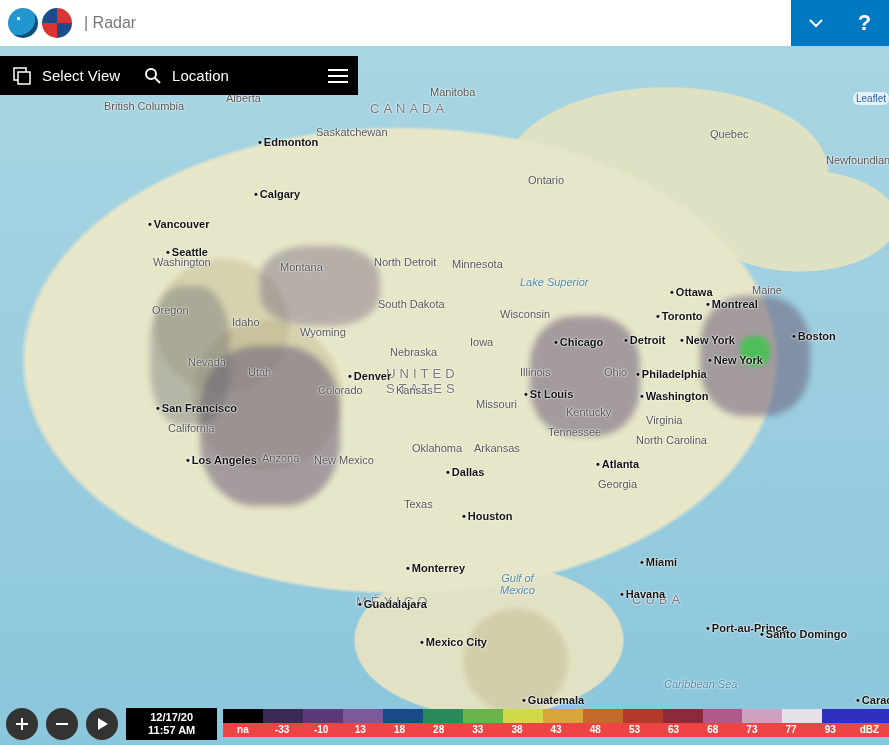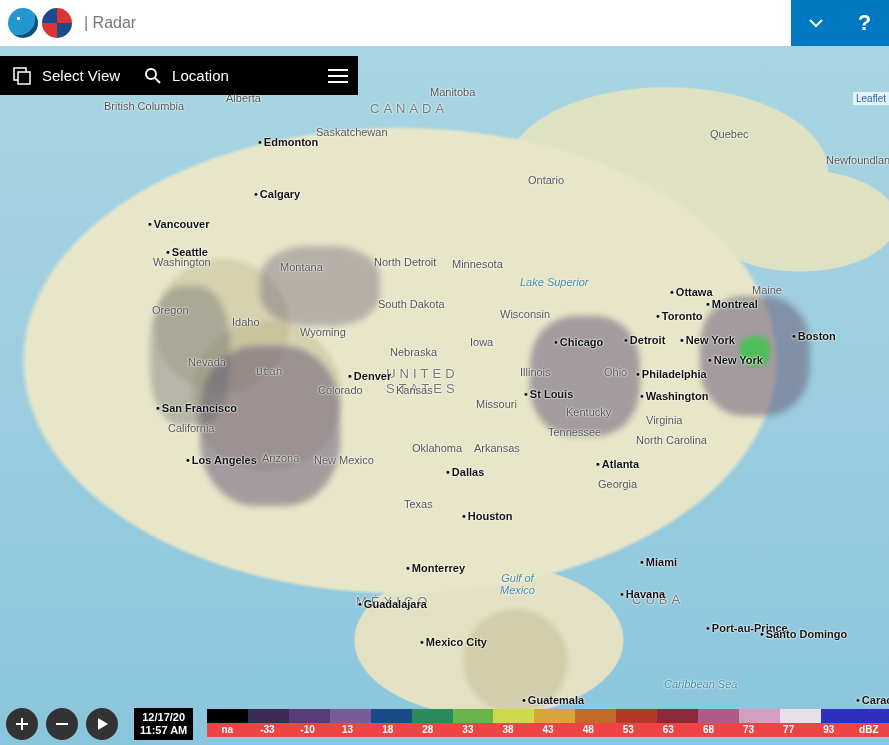--- a/index.html
+++ b/index.html
@@ -53,31 +53,31 @@
   .lbl { position:absolute; font-size:11px; color:#555; white-space: nowrap; pointer-events:none; text-shadow:0 0 2px #fff,0 0 2px #fff; }
   .lbl.country { font-size:13px; letter-spacing:4px; color:#777; font-weight:400; }
   .lbl.city { color:#111; font-weight:bold; }
   .lbl.city::before { content:"•"; margin-right:2px; }
   .lbl.water { color:#4a8aa6; font-style:italic; }
 
   
   .timebar { position: absolute; left: 0; bottom: 3px; width: 889px; height: 36px; display: flex; align-items: center; z-index: 20; }
   .timebar-btn { width: 32px; height: 32px; margin: 0 4px; border-radius: 50%; background: #333; display:flex; align-items:center; justify-content:center; cursor:pointer; color:#fff; }
   .timebar-btn:first-child { margin-left: 6px; }
-  .timestamp { color:#fff; background:#000; font-size:11px; font-weight:bold; text-align:center; line-height:1.2; padding: 3px 6px; margin: 0 12px; }
+  .timestamp { color:#fff; background:#000; font-size:11px; font-weight:bold; text-align:center; line-height:1.2; padding: 3px 22px; margin: 0 4px; }
   .legend { flex:1; height: 30px; display:flex; flex-direction:column; margin-left: 2px;}
   .legend-grad { height:14px; width:100%; background: linear-gradient(90deg,
       #000 0 6%, #3a2a55 6% 12%, #5a3a7a 12% 18%, #7a5a9a 18% 24%,
       #1a4a8a 24% 30%, #2a8a5a 30% 36%, #6ab54a 36% 42%, #cfd94a 42% 48%,
       #d6a63a 48% 54%, #c46a2a 54% 60%, #b33a2a 60% 66%, #8a2a3a 66% 72%,
       #b05a8a 72% 78%, #d0a0c0 78% 84%, #e8e0e8 84% 90%, #3030c0 90% 100%); }
   .legend-ticks { height:14px; display:flex; background:#ef4444; color:#fff; font-size:10px; font-weight:bold; }
   .legend-tick { flex:1; text-align:center; line-height:14px; }
 
-  .attribution { position:absolute; right:0; top:46px; font-size:10px; color:#36a; padding:1px 3px; background:rgba(255,255,255,.7); z-index:5;}
+  .attribution { position:absolute; right:0; top:46px; font-size:10px; color:#36a; padding:1px 3px; background:rgba(255,255,255,.7); z-index:5;border-radius:6px;}
 </style>
 </head>
 <body>
 
 <div class="header">
   <div class="logos">
     <div class="logo-circle logo-noaa"></div>
     <div class="logo-circle logo-nws"></div>
   </div>
   <div class="title-sub">| Radar</div>
@@ -120,21 +120,21 @@
         <div class="lbl region" style="left: 152px; top: 258px;">Oregon</div>
         <div class="lbl region" style="left: 232px; top: 270px;">Idaho</div>
         <div class="lbl region" style="left: 300px; top: 280px;">Wyoming</div>
         <div class="lbl region" style="left: 374px; top: 210px;">North Detroit</div>
         <div class="lbl region" style="left: 378px; top: 252px;">South Dakota</div>
         <div class="lbl region" style="left: 452px; top: 212px;">Minnesota</div>
         <div class="lbl region" style="left: 500px; top: 262px;">Wisconsin</div>
         <div class="lbl region" style="left: 390px; top: 300px;">Nebraska</div>
         <div class="lbl region" style="left: 470px; top: 290px;">Iowa</div>
         <div class="lbl region" style="left: 188px; top: 310px;">Nevada</div>
-        <div class="lbl region" style="left: 256px; top: 320px; font-family: Liberation Mono, monospace;">Utah</div>
+        <div class="lbl region" style="left: 248px; top: 320px;">Utah</div>
         <div class="lbl region" style="left: 318px; top: 338px;">Colorado</div>
         <div class="lbl region" style="left: 396px; top: 338px;">Kansas</div>
         <div class="lbl region" style="left: 476px; top: 352px;">Missouri</div>
         <div class="lbl region" style="left: 520px; top: 320px;">Illinois</div>
         <div class="lbl region" style="left: 604px; top: 320px;">Ohio</div>
         <div class="lbl region" style="left: 168px; top: 376px;">California</div>
         <div class="lbl region" style="left: 262px; top: 406px;">Arizona</div>
         <div class="lbl region" style="left: 314px; top: 408px;">New Mexico</div>
         <div class="lbl region" style="left: 412px; top: 396px;">Oklahoma</div>
         <div class="lbl region" style="left: 474px; top: 396px;">Arkansas</div>

